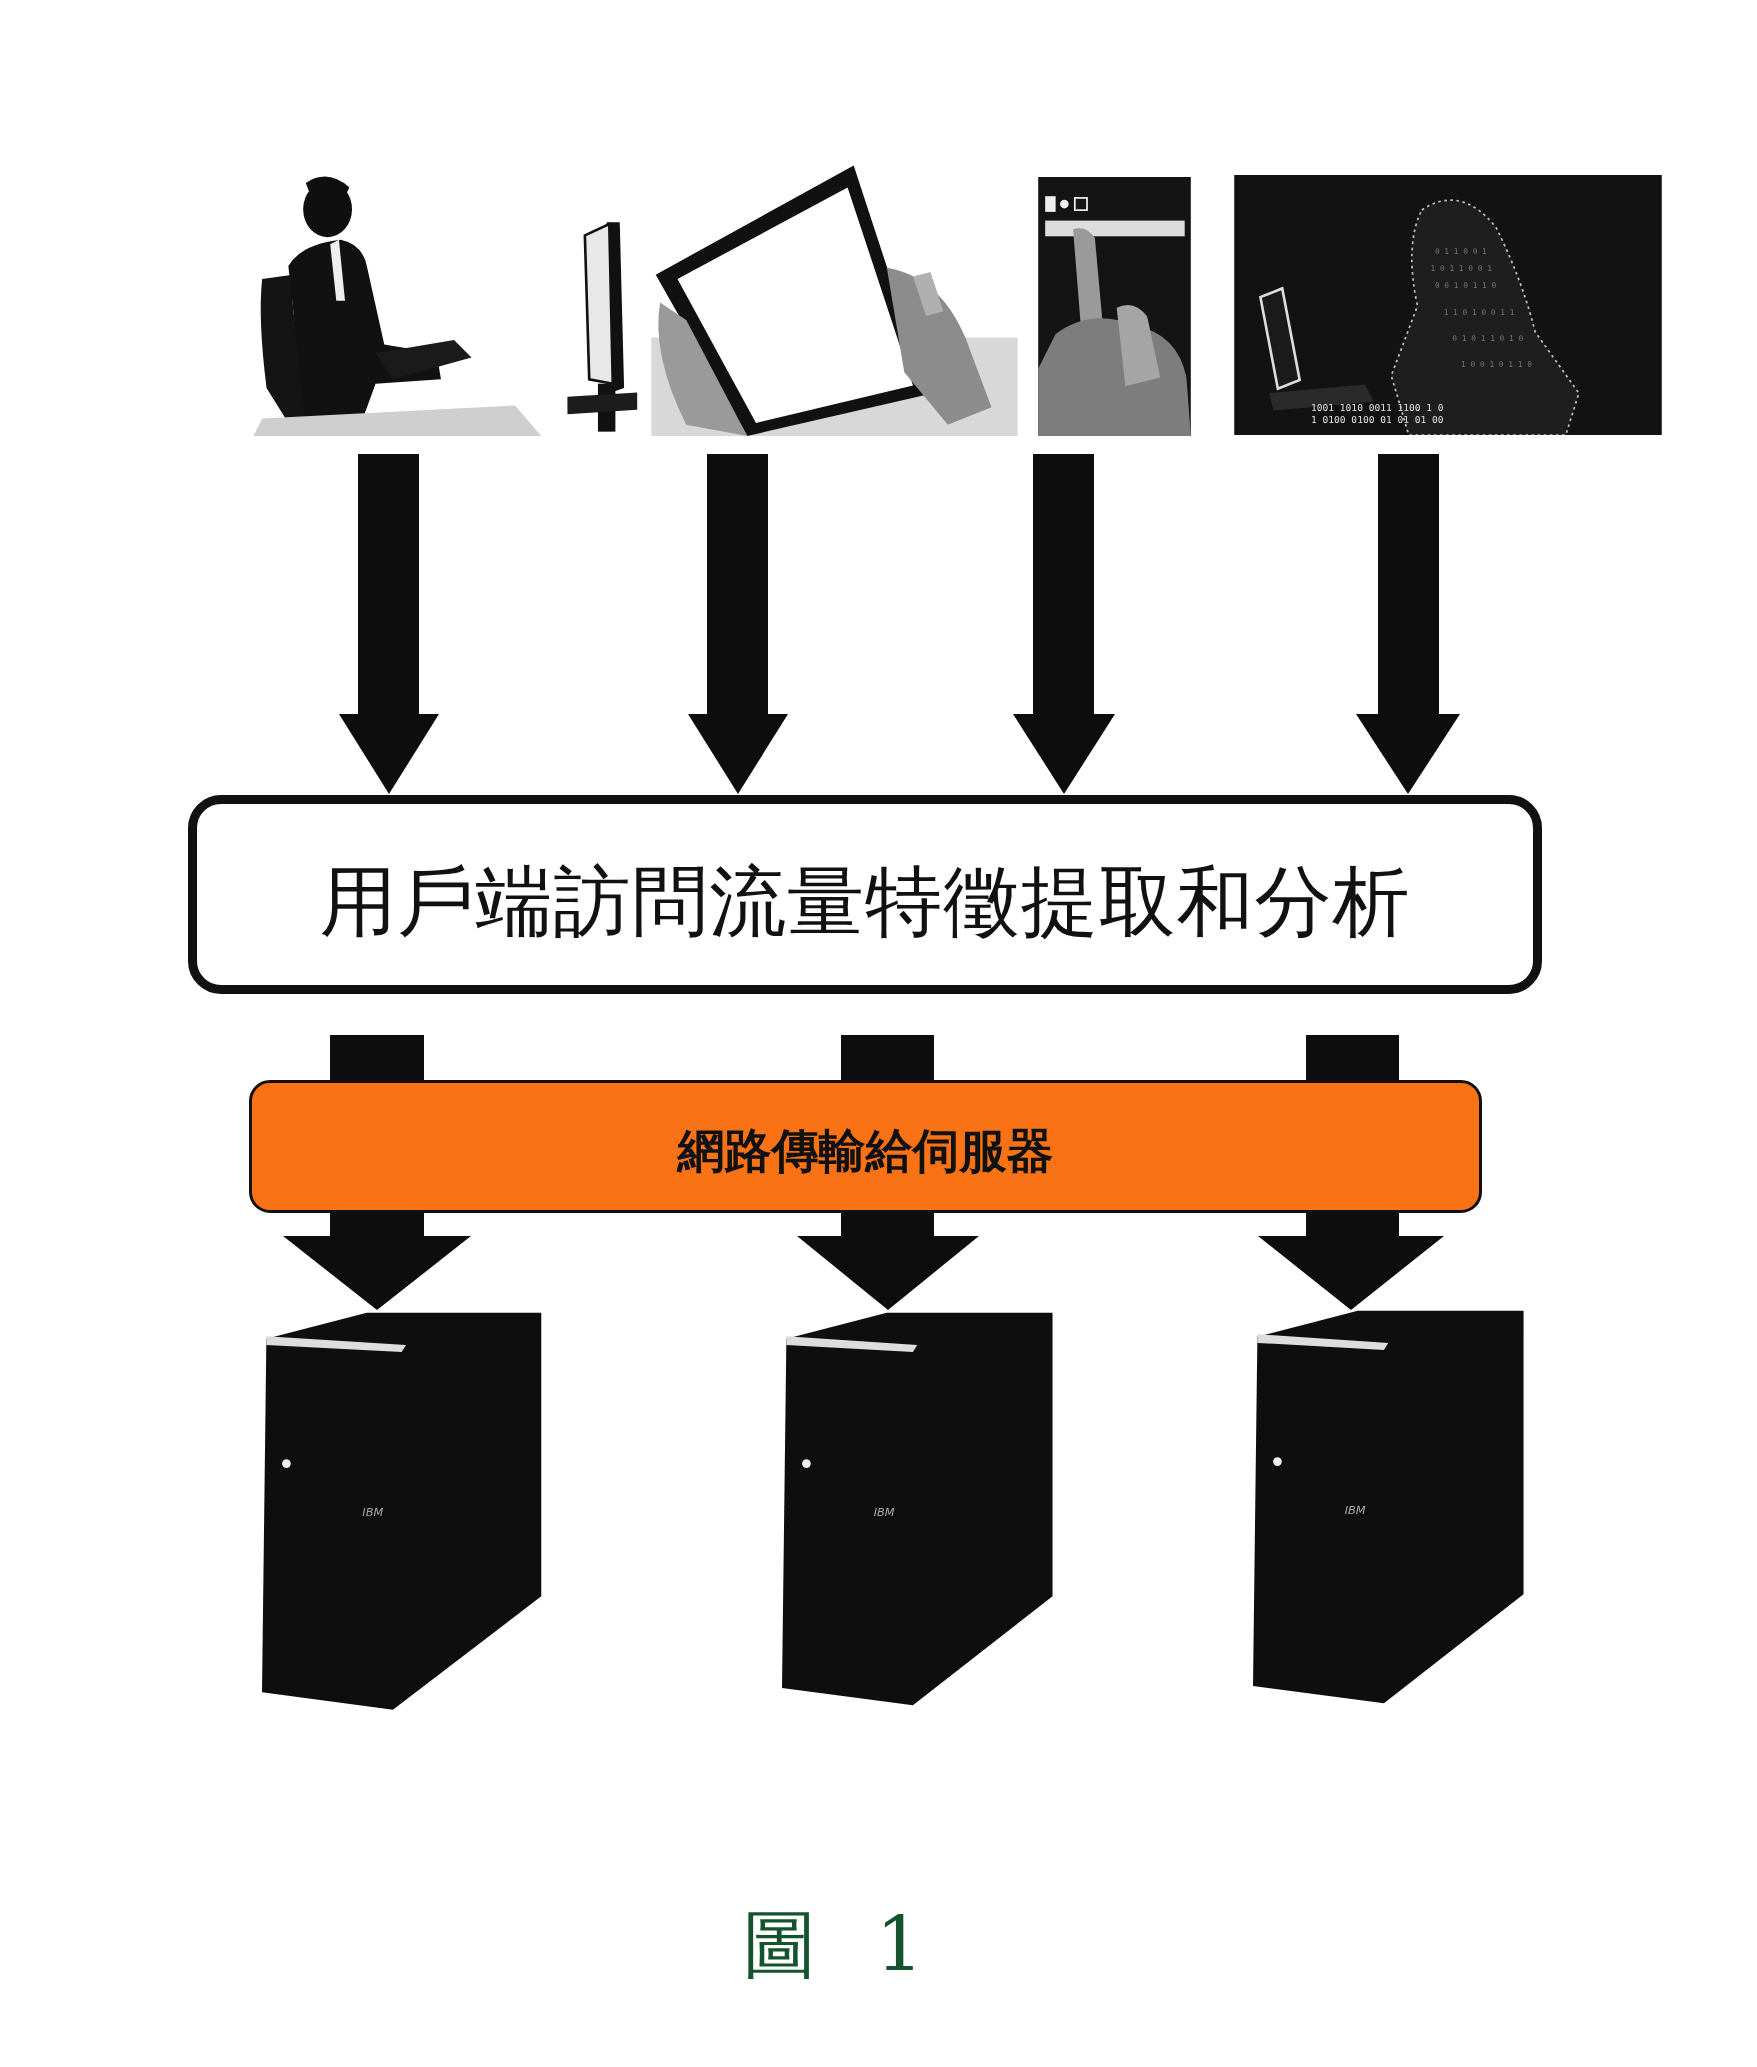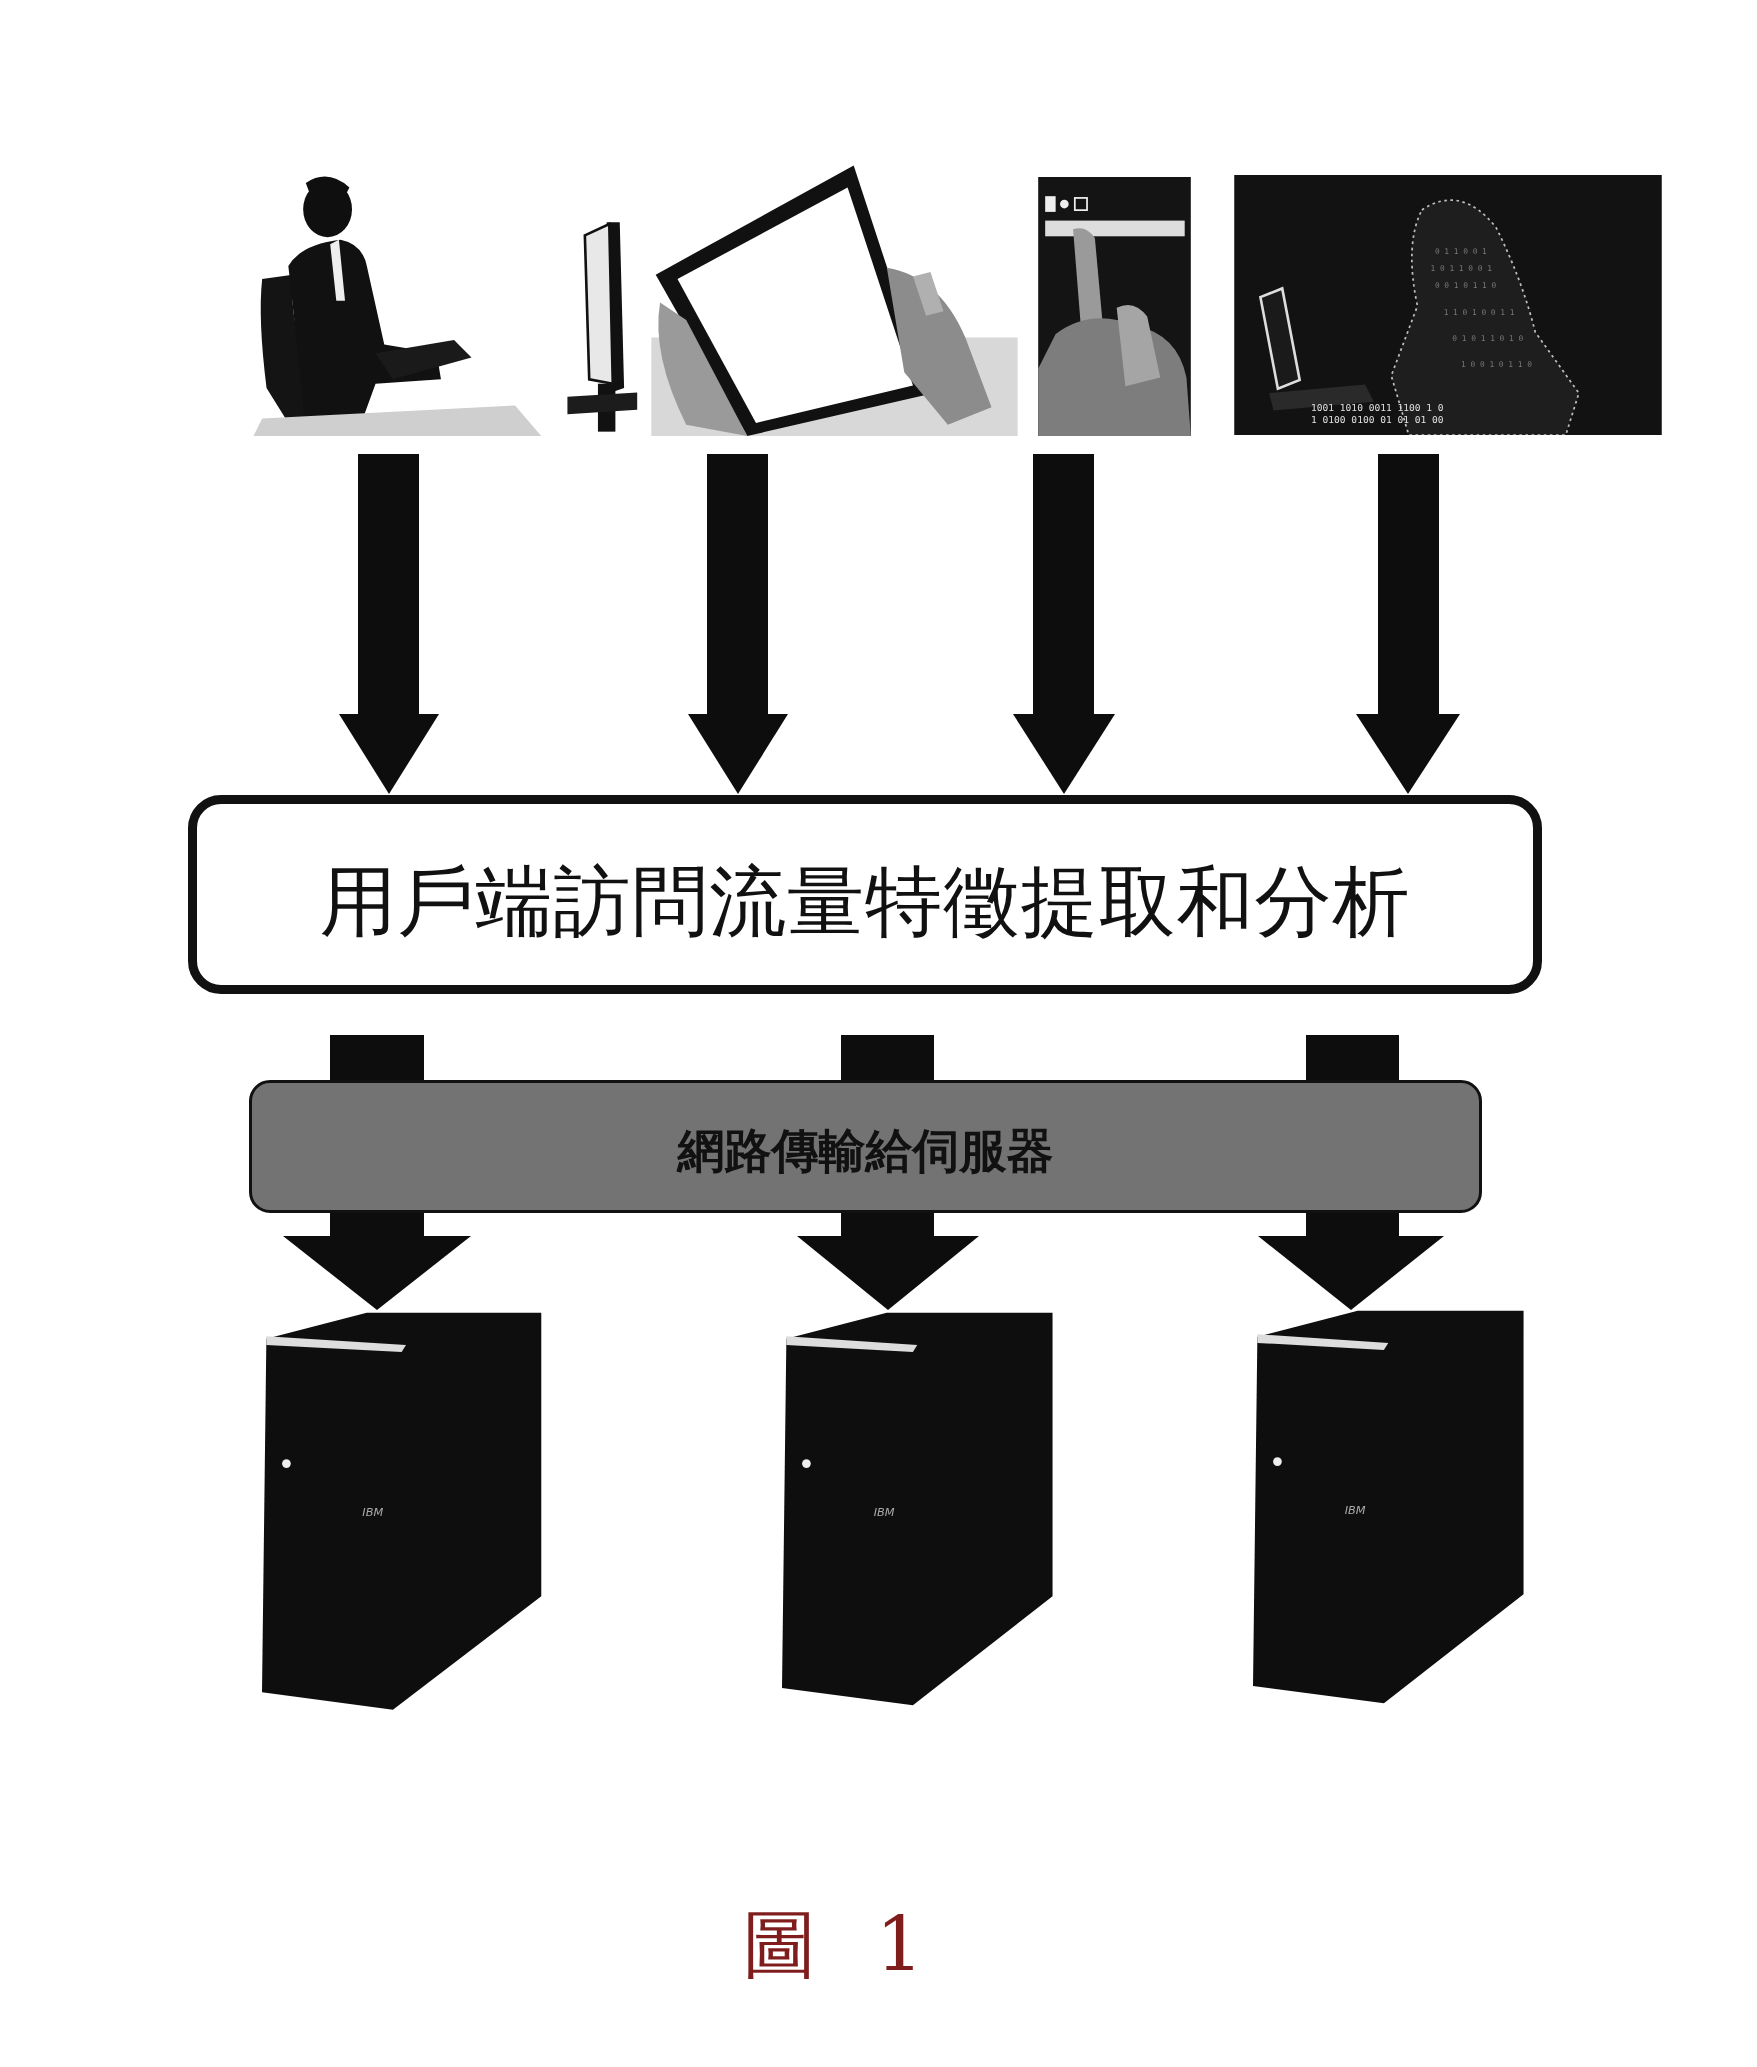--- a/index.html
+++ b/index.html
@@ -7,24 +7,24 @@
          font-family: "DejaVu Sans", sans-serif; }
   .photo { position: absolute; overflow: hidden; }
   .arrow-shaft { position: absolute; background: #0d0d0d; }
   .arrow-head { position: absolute; width: 0; height: 0; border-style: solid;
                 border-color: #0d0d0d transparent transparent transparent; }
   .box1 { position: absolute; left: 188px; top: 795px; width: 1354px; height: 199px;
           border: 9.6px solid #111; border-radius: 33px; background: #fff; box-sizing: border-box; }
   .box1 span { position: absolute; left: 0; right: 0; top: 39px; text-align: center;
           font-size: 77px; color: #111; letter-spacing: 0.9px; font-family: "DejaVu Sans", sans-serif; margin-top: 8px; }
   .box2 { position: absolute; left: 249px; top: 1080px; width: 1233px; height: 133px;
-          border: 3.5px solid #111; border-radius: 21px; background: #737373; box-sizing: border-box; }
+          border: 3.5px solid #111; border-radius: 21px; background: #f97316; box-sizing: border-box; }
   .box2 span { position: absolute; left: 0; right: 0; top: 37px; text-align: center;
           font-size: 47px; color: #111; font-weight: bold; font-family: "DejaVu Sans", sans-serif; }
-  .caption { position: absolute; left: 742px; top: 1895px; font-size: 75px; color: #7f1d1d;
+  .caption { position: absolute; left: 742px; top: 1895px; font-size: 75px; color: #14532d;
           font-family: "DejaVu Serif", serif; letter-spacing: 17.5px; }
   .server { position: absolute; font-style: italic; }
 </style>
 </head>
 <body>
 
 <div class="photo" style="left:253px; top:170px; width:389px; height:266px;">
   <svg width="389" height="266" viewBox="0 0 445 305">
     <rect width="445" height="305" fill="#fff"></rect>
 

